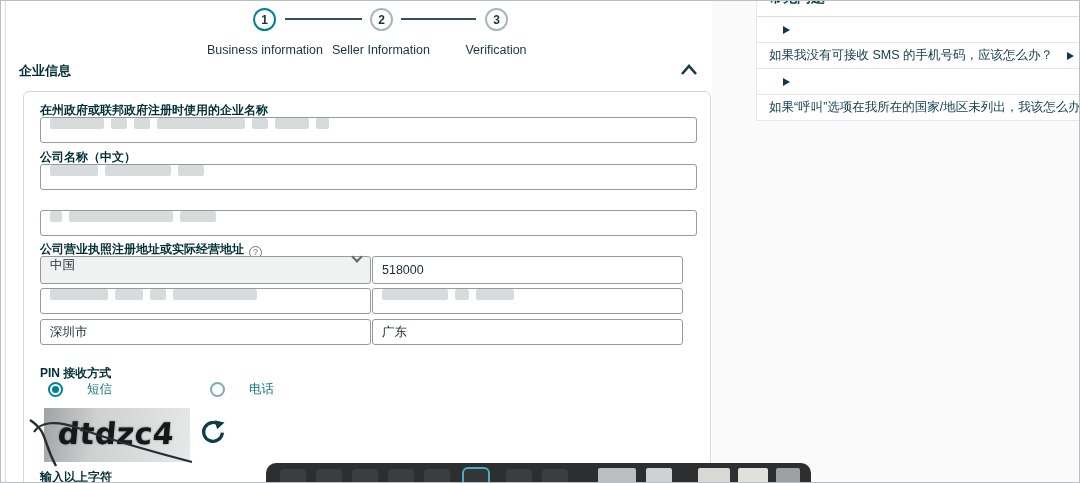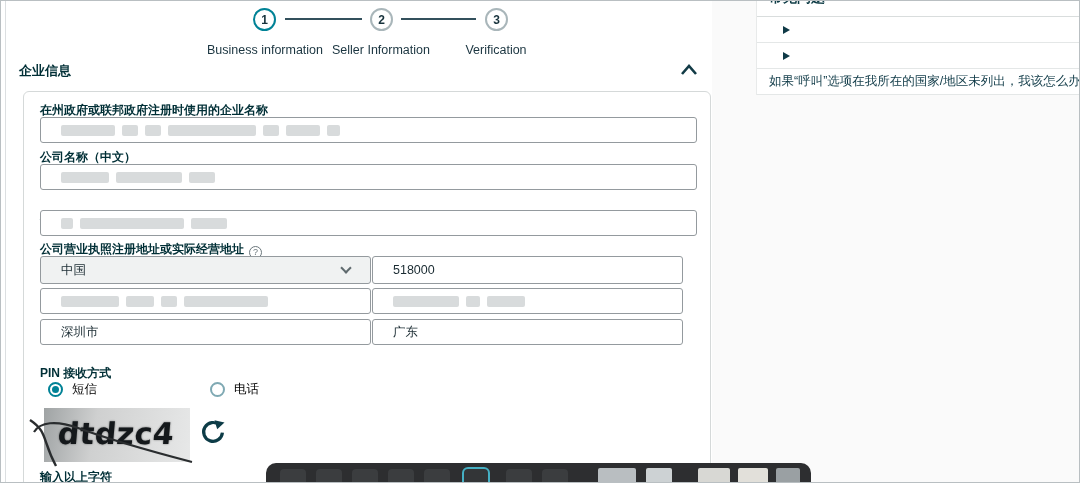--- a/index.html
+++ b/index.html
@@ -22,33 +22,33 @@
   .collapse-btn { position:absolute; left:676px; top:60px; width:24px; height:18px; cursor:pointer; }
 
   
   .card { position:absolute; left:22px; top:90px; width:688px; height:500px;
     background:#fff; border:1px solid #d5d9d9; border-radius:6px; }
   .f-label { position:absolute; font-size:12px; font-weight:700; color:#002f36; white-space:nowrap; }
   .help-icon { display:inline-block; width:13px; height:13px; border:1px solid #6b777c; border-radius:50%;
     font-size:9px; font-weight:400; color:#6b777c; text-align:center; line-height:11px;
     margin-left:5px; vertical-align:-2px; cursor:pointer; }
   .tbox { position:absolute; border:1px solid #949a9e; border-radius:3px; background:#fff;
-    font-size:12.5px; color:#1a2b32; padding:0 20px; display:flex; align-items:center; }
+    font-size:12.5px; color:#1a2b32; padding:0 9px; display:flex; }
   input.tbox { font-family:"Liberation Sans","DejaVu Sans",sans-serif; outline:none; }
   .rblk { display:inline-block; height:11px; border-radius:2px; background:#d8dbdc; margin-right:7px; }
   .select { background:#f0f2f2; justify-content:space-between; cursor:pointer; }
   .chevron-down { width:8px; height:8px; border-right:2px solid #5f6a6e; border-bottom:2px solid #5f6a6e;
     transform:rotate(45deg); margin-top:-4px; }
 
   .radio-row { position:absolute; display:flex; align-items:center; }
   .radio { width:15px; height:15px; border-radius:50%; border:2px solid #008296; background:#fff;
     display:inline-flex; align-items:center; justify-content:center; cursor:pointer; }
   .radio.unsel { border-color:#7fa9b3; }
   .radio .dot { width:7px; height:7px; border-radius:50%; background:#008296; }
-  .radio-label { font-size:12.5px; color:#000000; margin-left:9px; }
+  .radio-label { font-size:12.5px; color:#0f766e; margin-left:24px; }
 
   .captcha { position:absolute; left:20px; top:316px; width:146px; height:54px;
     background:linear-gradient(100deg,#9fa3a4 0%,#cfd0d0 35%,#e7e8e8 100%); overflow:visible; }
   .captcha-text { position:absolute; left:14px; top:8px; font-size:30px; font-weight:800;
     color:#14181b; letter-spacing:0.5px; transform:skewX(-5deg);
     text-shadow:0 0 2px rgba(10,10,10,.55); font-family:"DejaVu Sans",sans-serif; }
   .captcha-lines { position:absolute; left:-18px; top:-6px; pointer-events:none; }
   .refresh-btn { position:absolute; left:174px; top:326px; width:28px; height:28px; cursor:pointer; }
 
   
@@ -185,20 +185,24 @@
     </div>
 
     <div class="f-label" style="left:16px; top:377px;">输入以上字符</div>
   </div>
 
   <div class="faq">
     <div class="faq-head-strip">
       <div class="faq-header">常见问题</div>
     </div>
     <div class="faq-item">
+      <span class="faq-arrow"></span>
+    </div>
+    <div class="faq-item">
+      <span>如果我没有可接收 SMS 的手机号码，应该怎么办？</span>
       <span class="faq-arrow"></span>
     </div>
     <div class="faq-item">
       <span class="faq-arrow"></span>
     </div>
     <div class="faq-item">
       <span>如果“呼叫”选项在我所在的国家/地区未列出，我该怎么办？</span>
 
     </div>
   </div>

